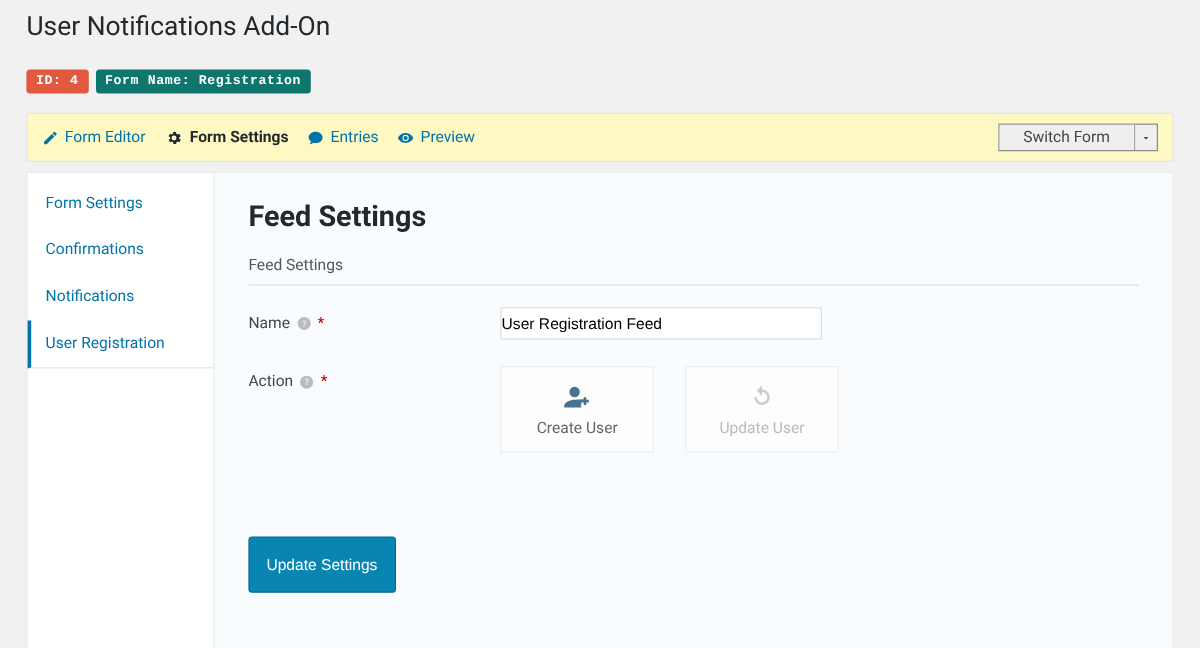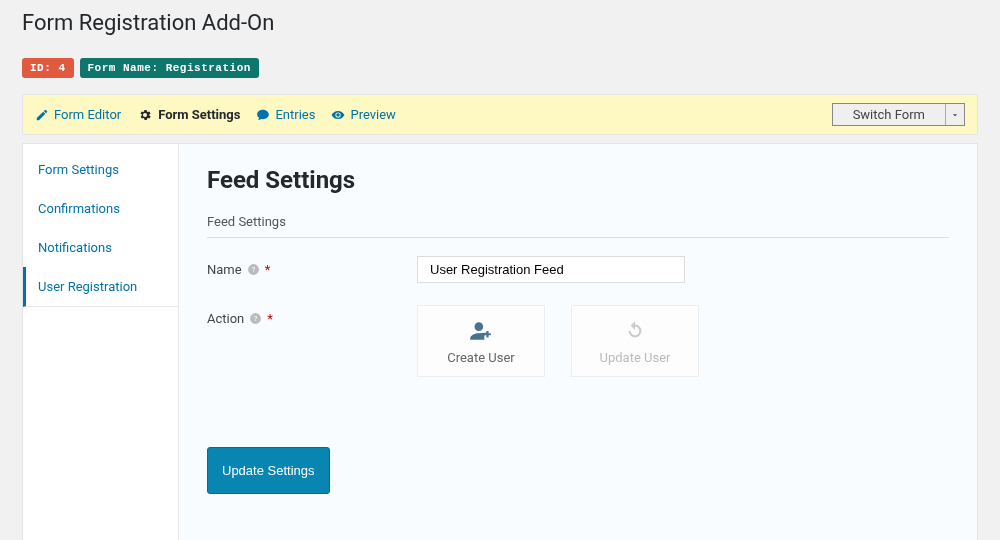--- a/index.html
+++ b/index.html
@@ -126,21 +126,21 @@
       align-items: center;
       gap: 5px;
     }
     .help-icon {
       width: 13px; height: 13px;
       fill: #bbb;
     }
     .req { color: #c00; }
     .text-input {
       width: 268px;
-      padding: 5px 12px;
+      padding: 5px 0;
       border: 1px solid #ddd;
       font-size: 13px;
       background: #fff;
     }
     .action-cards { display: flex; gap: 26px; }
     .card {
       width: 128px;
       height: 72px;
       border: 1px solid #eee;
       background: #fdfdfd;
@@ -163,21 +163,21 @@
       padding: 15px 14px;
       border-radius: 3px;
       cursor: pointer;
       font-size: 13px;
     }
   </style>
 </head>
 <body>
 
 <div class="page-header">
-  <div class="page-title">Form Registration Add-On</div>
+  <div class="page-title">User Notifications Add-On</div>
   <div class="badges">
     <span class="badge badge-id">ID: 4</span>
     <span class="badge badge-form">Form Name: Registration</span>
   </div>
 </div>
 
 <div class="toolbar">
   <div class="toolbar-left">
     <div class="tab-link">
       <svg class="icon-svg" width="14" height="14" viewBox="0 0 24 24">

